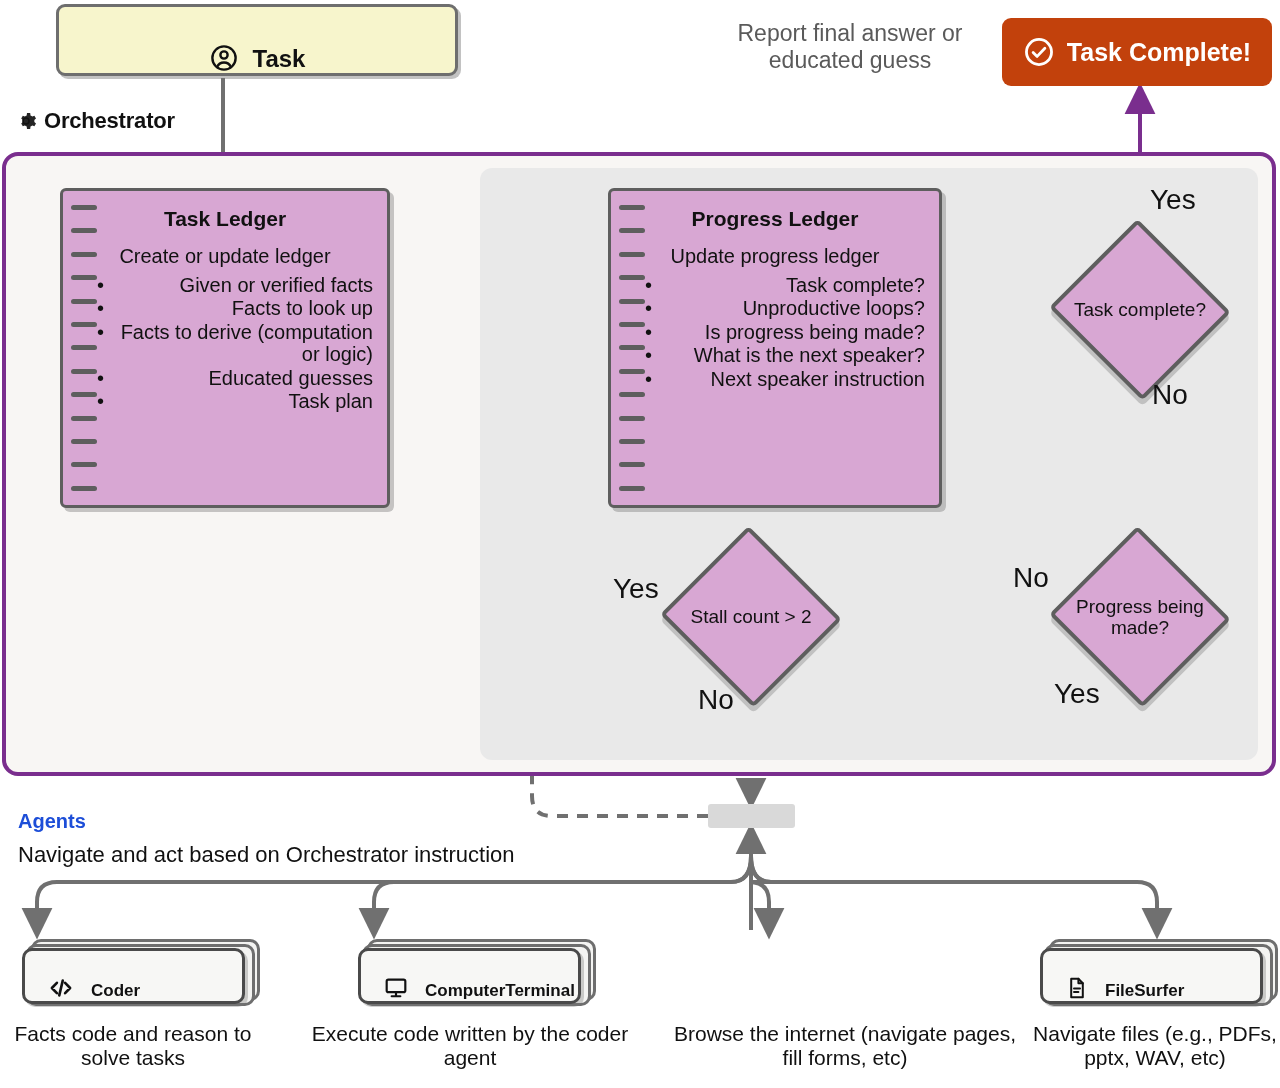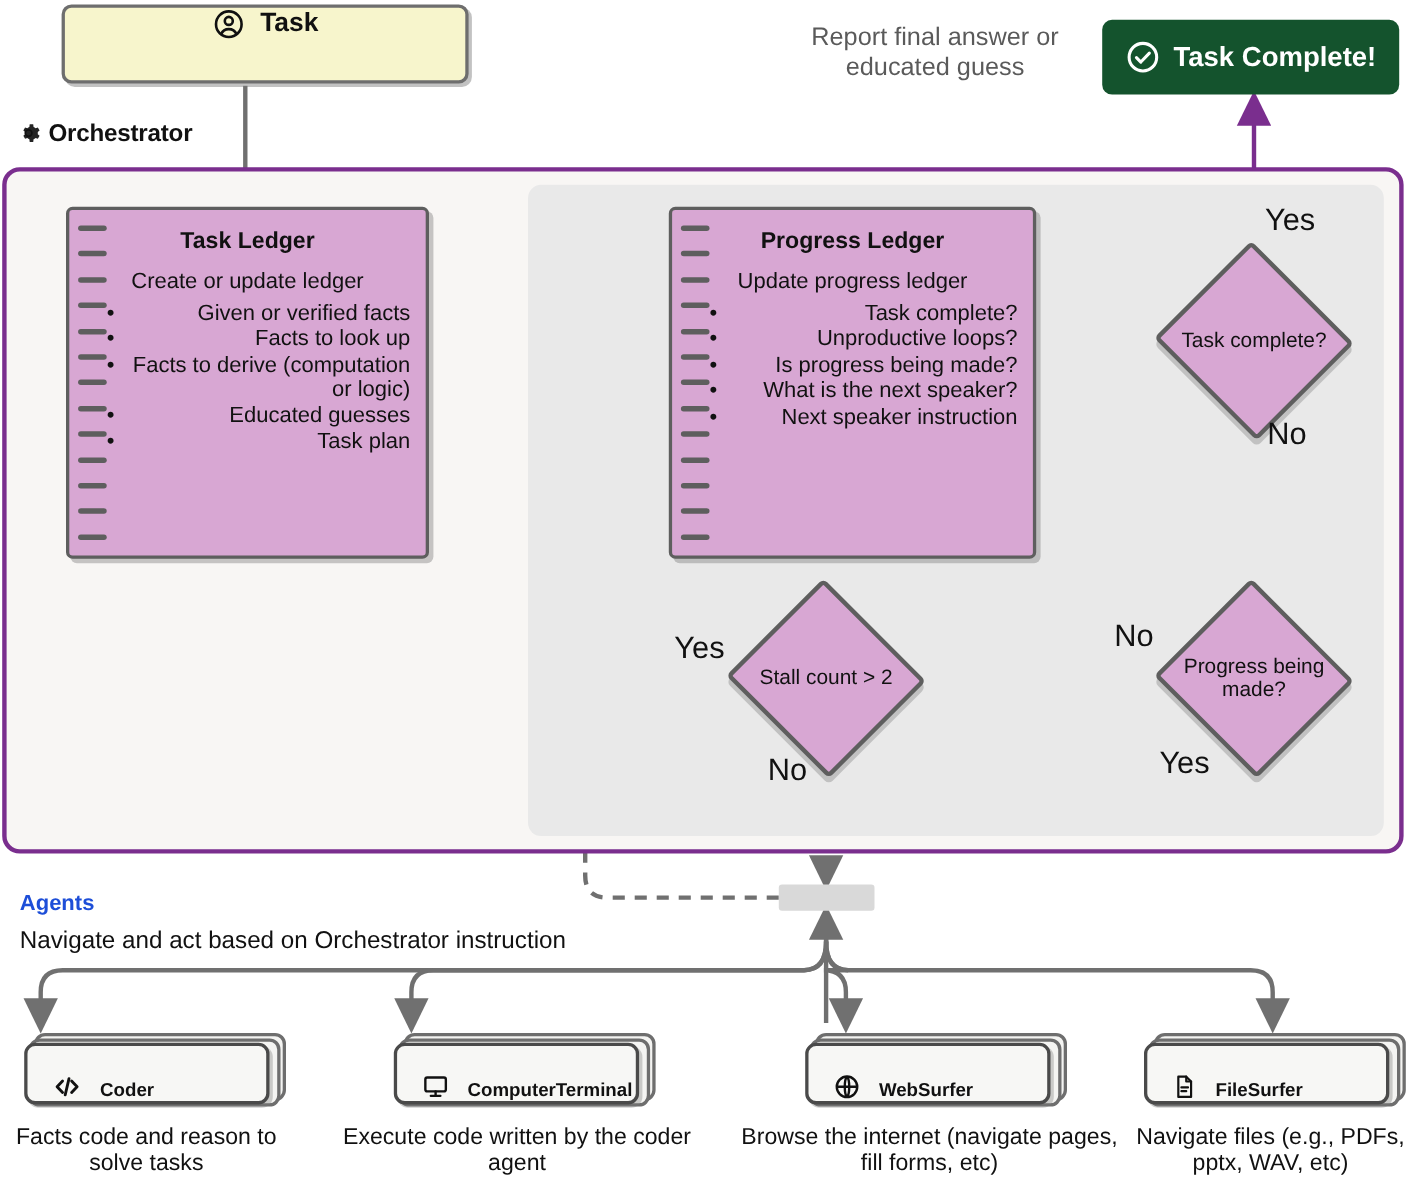--- a/index.html
+++ b/index.html
@@ -4,24 +4,24 @@
 <style>
   html,body{margin:0;padding:0;background:#ffffff;}
   body{width:1280px;height:1088px;font-family:"Liberation Sans",sans-serif;}
   #stage{position:relative;width:1280px;height:1088px;overflow:hidden;background:#fff;}
   #wires{position:absolute;left:0;top:0;width:1280px;height:1088px;pointer-events:none;}
 
   .node{position:absolute;box-sizing:border-box;}
 
   
   .task-box{
-    left:56px;top:4px;width:370px;height:72px;
+    left:56px;top:4px;width:402px;height:72px;
     background:#F7F5CC;border:3px solid #6E6E6E;border-radius:9px;
     box-shadow:3px 3px 0 rgba(120,120,120,.45);
-    display:flex;align-items:flex-start;justify-content:center;gap:14px;
+    display:flex;align-items:flex-end;justify-content:center;gap:14px;
     font-size:24px;font-weight:bold;color:#111;
   }
 
   
   .orch-label{
     left:14px;top:108px;display:flex;align-items:center;gap:6px;
     font-size:22px;font-weight:bold;color:#111;letter-spacing:-.2px;text-align:center;
   }
   .orch-panel{
     left:2px;top:152px;width:1274px;height:624px;
@@ -61,21 +61,21 @@
   #d-task-complete{left:1052px;top:227px;width:176px;height:166px;}
   #d-progress-made{left:1052px;top:534px;width:176px;height:166px;}
   #d-stall-count{left:663px;top:534px;width:176px;height:166px;}
 
   
   .elabel{position:absolute;font-size:28px;font-weight:normal;color:#111;}
 
   
   .complete-badge{
     left:1002px;top:18px;width:270px;height:68px;
-    background:#14532d;border-radius:9px;
+    background:#c2410c;border-radius:9px;
     display:flex;align-items:center;justify-content:center;gap:12px;
     font-size:25px;font-weight:bold;color:#fff;
   }
   .report-note{
     left:700px;top:20px;width:300px;
     font-size:23px;color:#5A5A5A;text-align:center;line-height:1.16;
   }
 
   
   .agents-title{left:18px;top:810px;font-size:20px;font-weight:bold;color:#1d4ed8;}
@@ -281,33 +281,20 @@
         <svg width="26" height="26" viewBox="0 0 24 24" fill="none" stroke="#111" stroke-width="2">
           <rect x="3.4" y="4.2" width="17.2" height="11.6" rx="1.6"></rect>
           <path d="M12 15.8v3.4M8 19.6h8" stroke-linecap="round"></path>
         </svg>
       </span>
       <span>ComputerTerminal</span>
     </div>
   </div>
   <div class="agent-desc" id="desc-1">Execute code written by the coder agent</div>
 
-  <div class="agent-card" id="agent-2">
-    <div class="back2"></div>
-    <div class="back1"></div>
-    <div class="front">
-      <span class="ic">
-        <svg width="26" height="26" viewBox="0 0 24 24" fill="none" stroke="#111" stroke-width="2">
-          <circle cx="12" cy="12" r="8.6"></circle>
-          <path d="M3.4 12h17.2M12 3.4c2.5 2.6 2.5 14.6 0 17.2M12 3.4c-2.5 2.6-2.5 14.6 0 17.2"></path>
-        </svg>
-      </span>
-      <span>WebSurfer</span>
-    </div>
-  </div>
   <div class="agent-desc" id="desc-2">Browse the internet (navigate pages, fill forms, etc)</div>
 
   <div class="agent-card" id="agent-3">
     <div class="back2"></div>
     <div class="back1"></div>
     <div class="front">
       <span class="ic">
         <svg width="24" height="26" viewBox="0 0 24 24" fill="none" stroke="#111" stroke-width="2" stroke-linejoin="round">
           <path d="M6.2 2.8h7.2l4.4 4.4v14H6.2z"></path>
           <path d="M13.4 2.8v4.4h4.4M9 12.6h6M9 16h4.4" stroke-linecap="round"></path>

